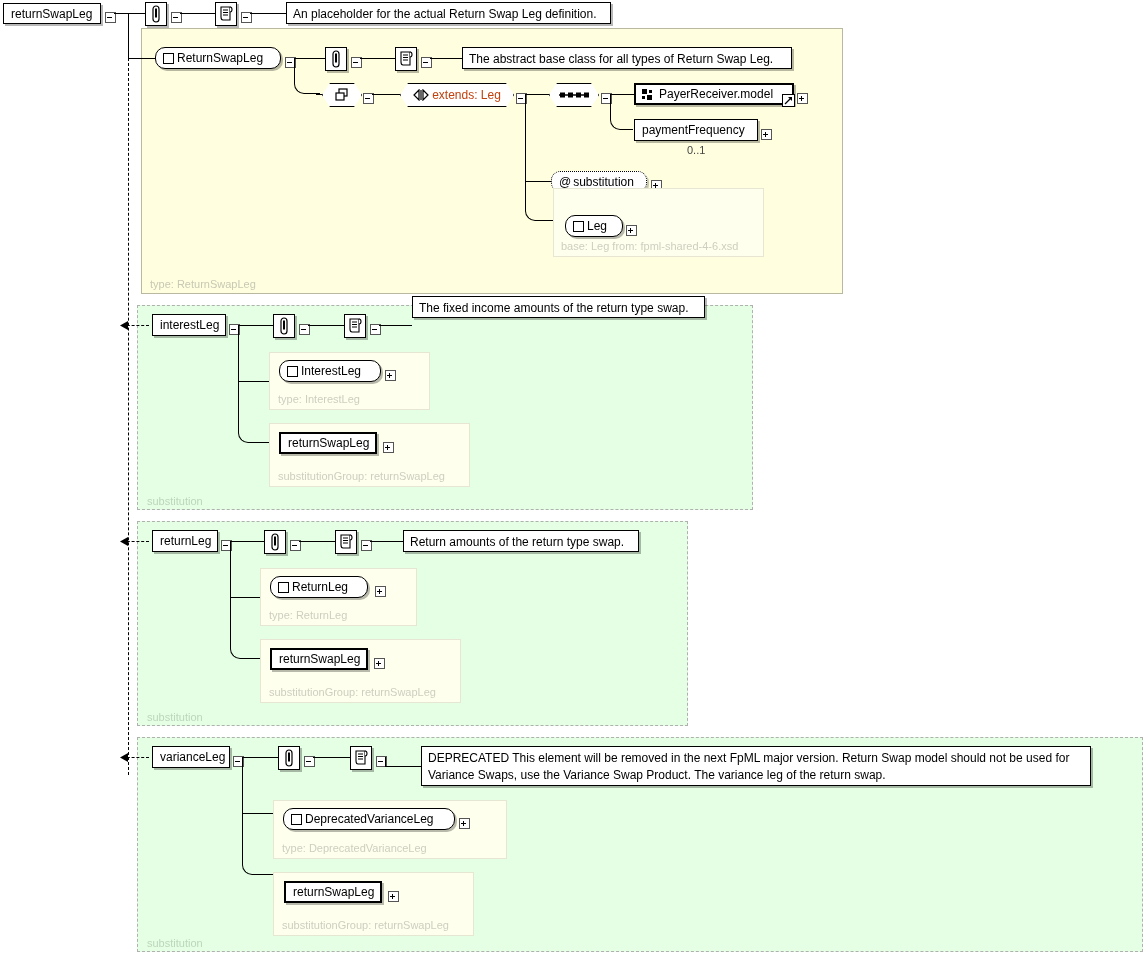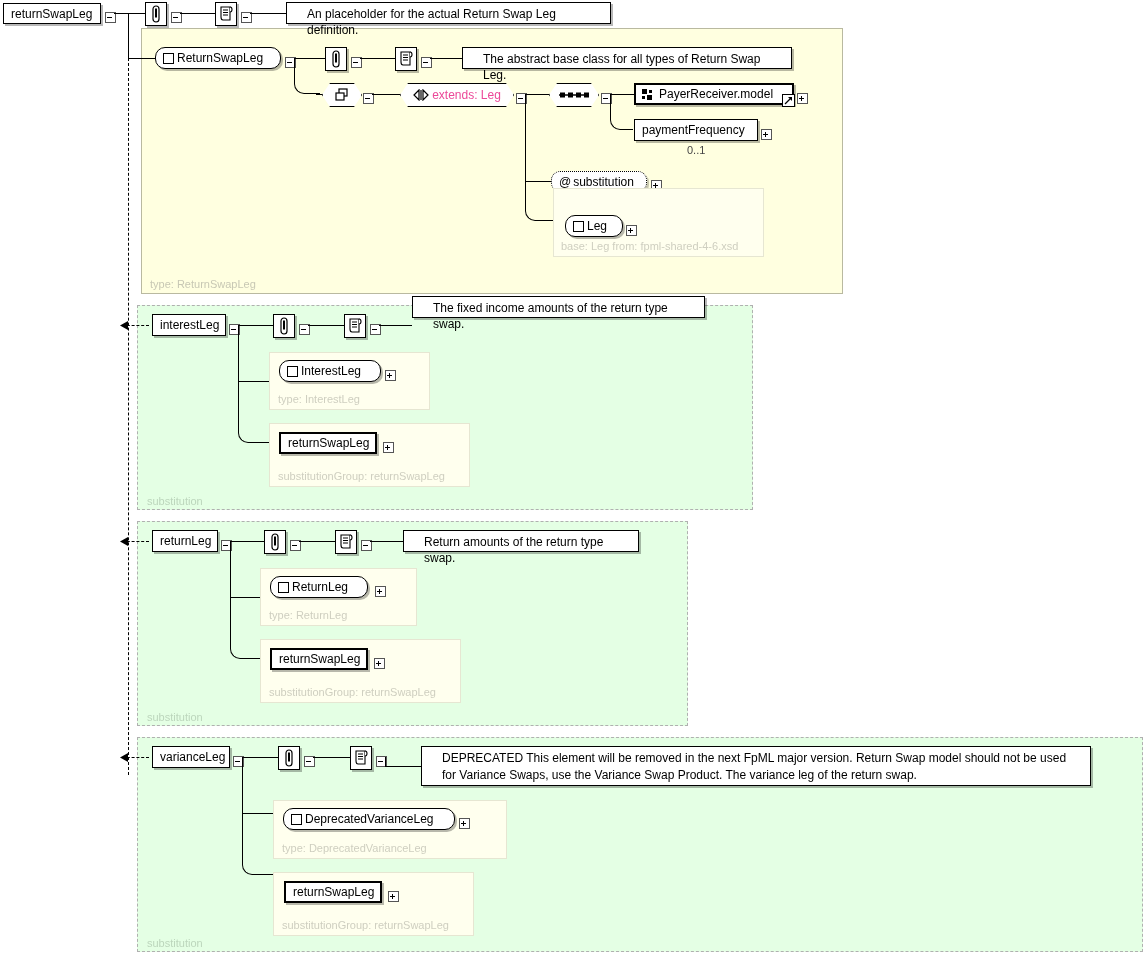--- a/index.html
+++ b/index.html
@@ -45,31 +45,31 @@
     font-size:12px;line-height:12px;color:#000;
     display:flex;align-items:center;white-space:nowrap;
   }
   .abox .lbl{padding:0 8px 0 2px;}
 
   
   .docbox{
     background:#ffffff;border:1px solid #000;
     box-shadow:2px 2px 0 rgba(0,0,0,.28);
     font-size:12px;line-height:15px;color:#000;
-    padding:3px 20px;
+    padding:3px 6px;
   }
 
   
   .oct{
     position:absolute;background:#fff;border:1px solid #000;
     box-shadow:2px 2px 0 rgba(0,0,0,.28);
     display:flex;align-items:center;justify-content:center;
     -webkit-clip-path:polygon(8px 0,calc(100% - 8px) 0,100% 50%,calc(100% - 8px) 100%,8px 100%,0 50%);
     clip-path:polygon(8px 0,calc(100% - 8px) 0,100% 50%,calc(100% - 8px) 100%,8px 100%,0 50%);
-    font-size:12px;color:#ec4899;white-space:nowrap;
+    font-size:12px;color:#c2410c;white-space:nowrap;
   }
   .icon-frame{
     width:22px;height:24px;background:#fff;border:1px solid #000;
     box-shadow:2px 2px 0 rgba(0,0,0,.28);
     display:flex;align-items:center;justify-content:center;
   }
   .plusbox{
     width:9px;height:9px;border:1px solid #555;background:#fff;
     display:inline-block;position:relative;
   }

